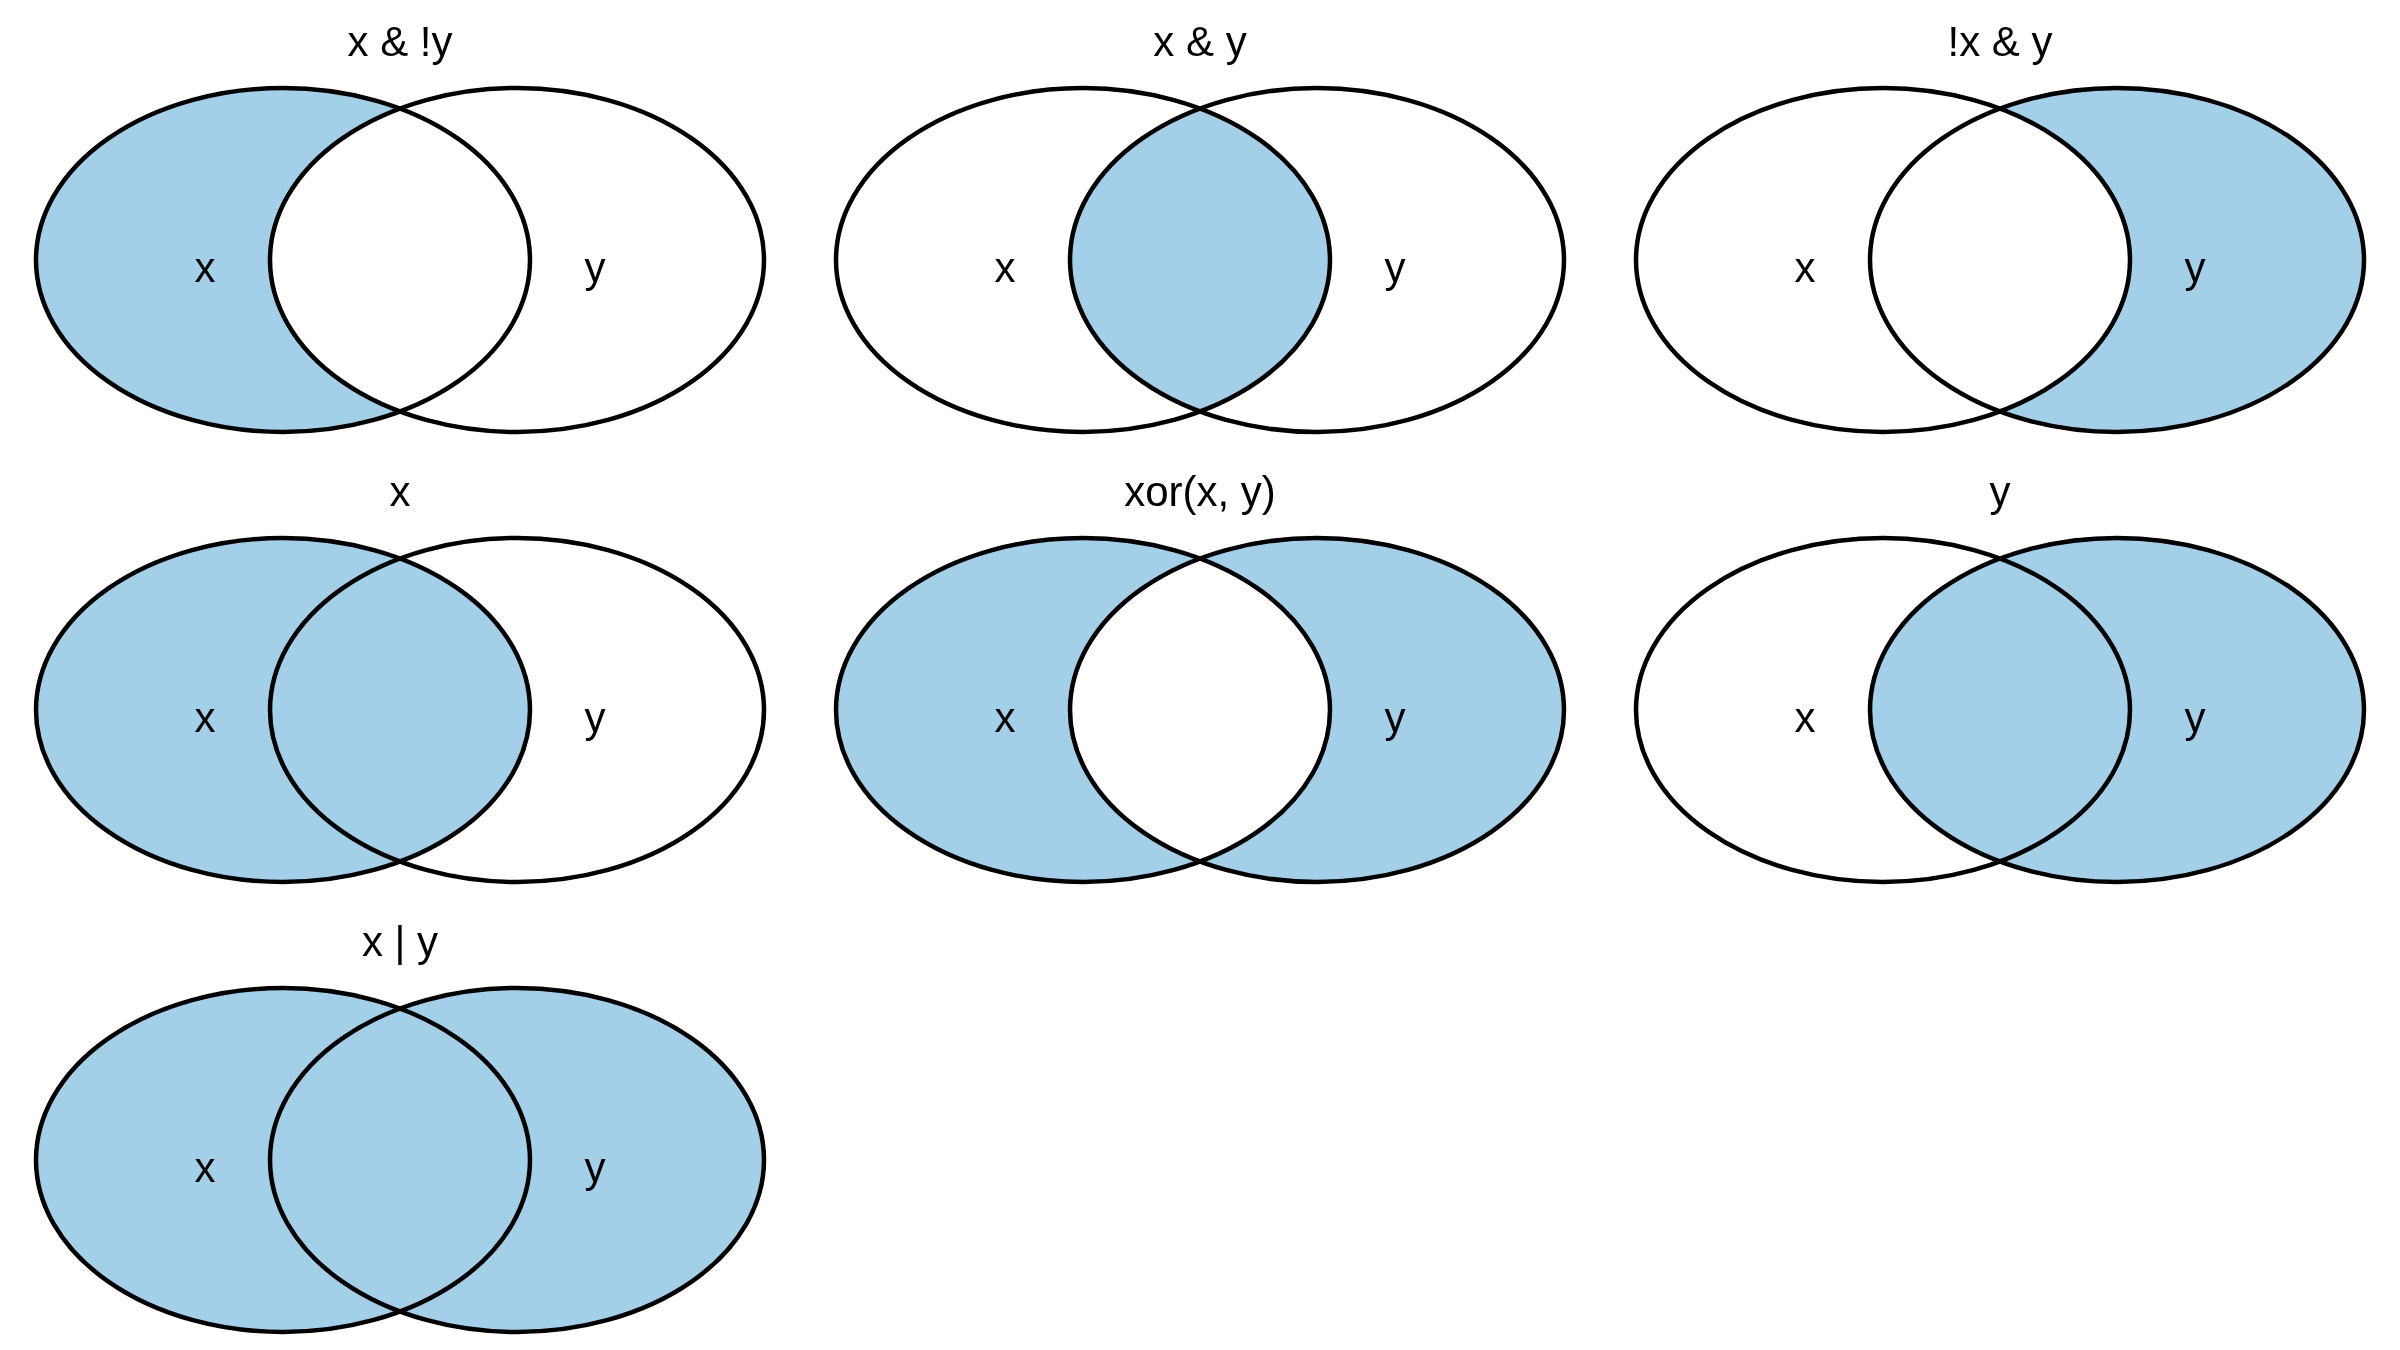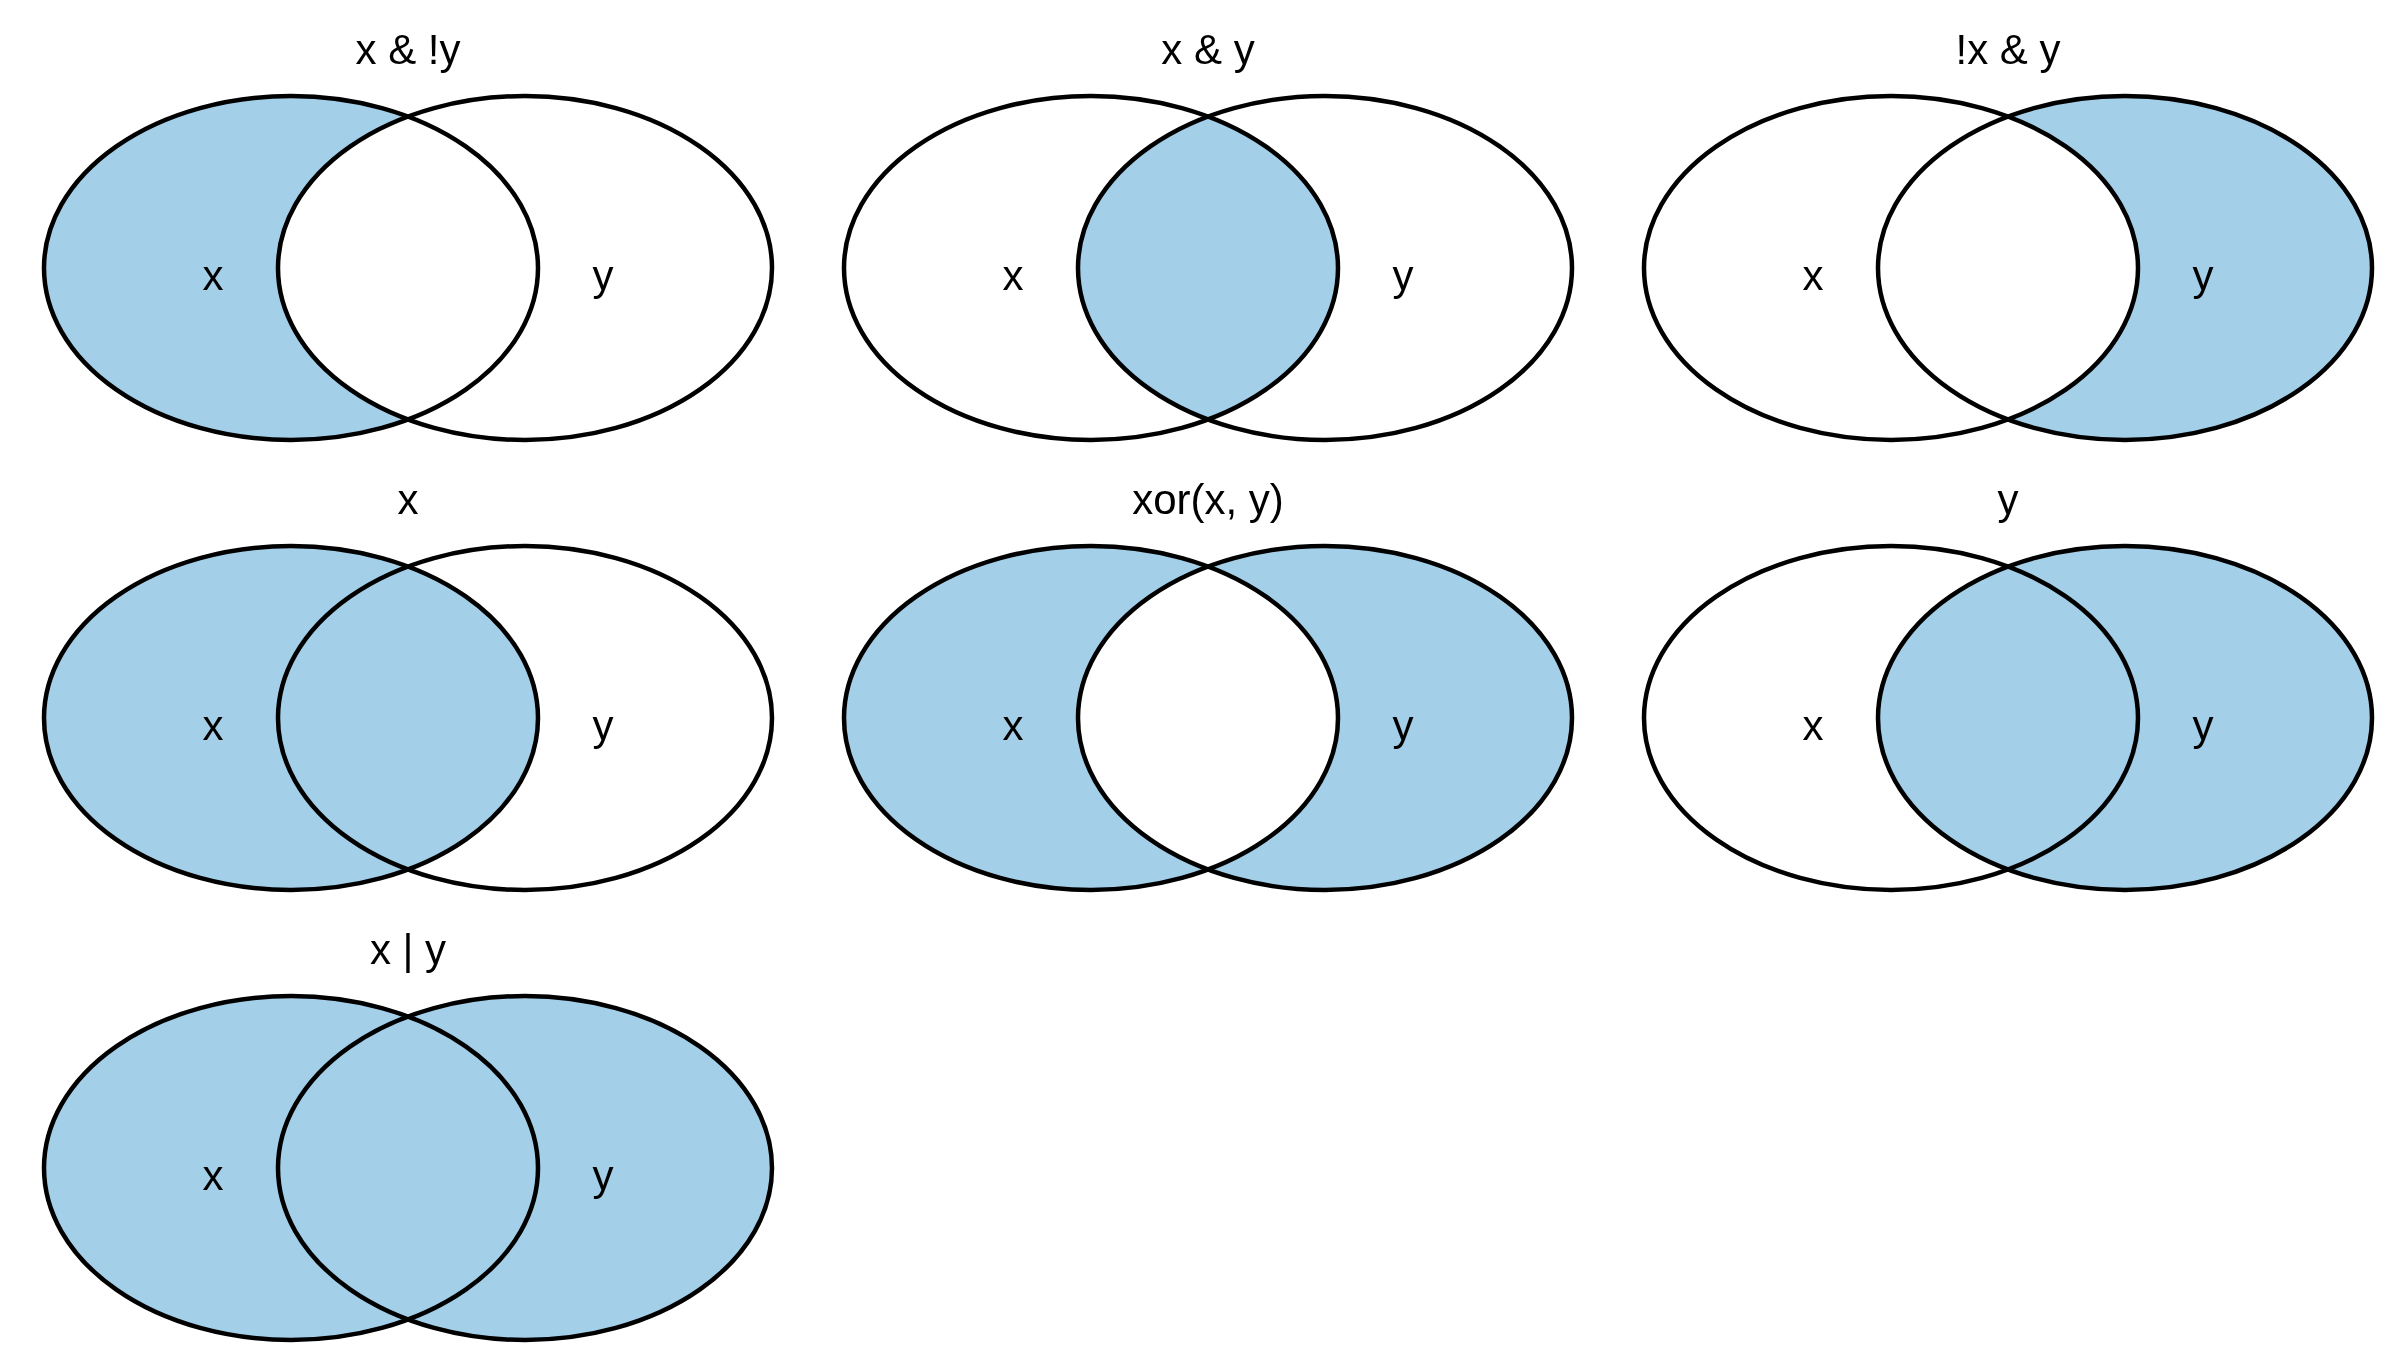--- a/index.html
+++ b/index.html
@@ -15,21 +15,21 @@
   }
   .venn-grid {
     display: grid;
     grid-template-columns: repeat(3, 800px);
     grid-auto-rows: 450px;
     width: 2400px;
     height: 1350px;
   }
   .venn-panel {
     margin: 0;
-    padding: 8px;
+    padding: 0;
     width: 800px;
     height: 450px;
   }
   svg { display: block; }
   text {
     font-family: "Liberation Sans", sans-serif;
     fill: #000000;
   }
 </style>
 </head>

